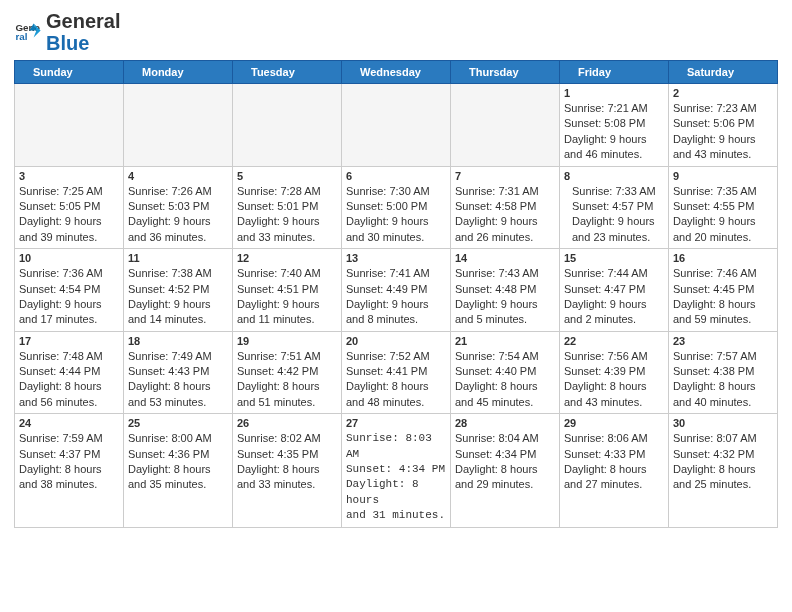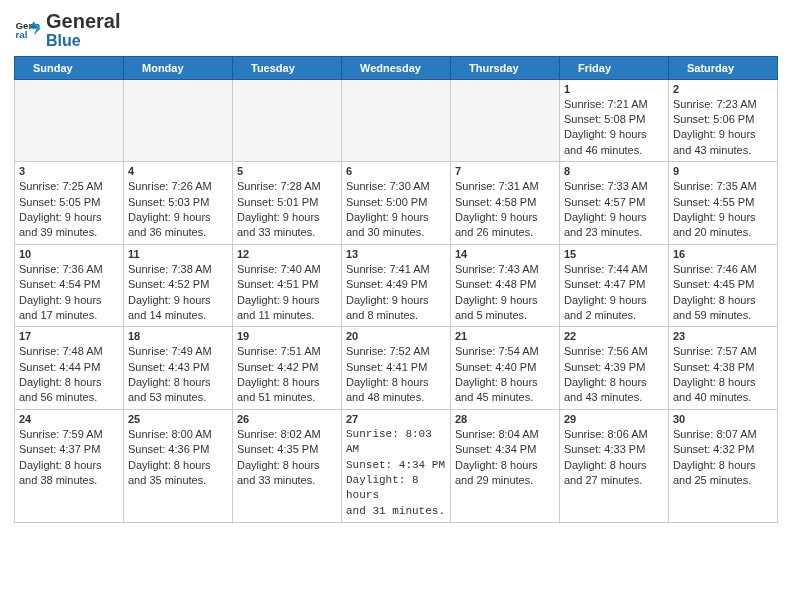--- a/index.html
+++ b/index.html
@@ -92,21 +92,21 @@
   <div class="header-row">
     <div class="logo">
       <svg class="logo-icon" viewBox="0 0 40 40" xmlns="http://www.w3.org/2000/svg">
         <text x="2" y="18" font-size="14" font-weight="bold" fill="#333">Gene</text>
         <text x="2" y="32" font-size="14" font-weight="bold" fill="#1a6baf">ral</text>
         <polygon points="28,8 38,18 28,28 32,18" fill="#1a9ad6"></polygon>
         <polygon points="28,8 32,18 22,18" fill="#0d7ab5"></polygon>
       </svg>
       <div>
         <div style="font-size:20px;font-weight:bold;color:#333;line-height:1.1;">General</div>
-        <div style="font-size:16px;font-weight:bold;color:#1a6baf;line-height:1.1;">Blue</div>
+        <div style="font-size:20px;font-weight:bold;color:#1a6baf;line-height:1.1;">Blue</div>
       </div>
     </div>
     <div class="title-block">
       <div class="month-title"></div>
       <div class="location"></div>
     </div>
   </div>
 
   <table class="calendar">
     <thead>
@@ -173,21 +173,21 @@
           </td>
           <td>
             <span class="day-num">7</span>
             <div class="day-info" style="white-space: pre-line;">Sunrise: 7:31 AM
 Sunset: 4:58 PM
 Daylight: 9 hours
 and 26 minutes.</div>
           </td>
           <td>
             <span class="day-num">8</span>
-            <div class="day-info" style="white-space: pre-line;">Sunrise: 7:33 AM
+            <div class="day-info" style="white-space: pre-line; margin-left: 8px;">Sunrise: 7:33 AM
 Sunset: 4:57 PM
 Daylight: 9 hours
 and 23 minutes.</div>
           </td>
           <td>
             <span class="day-num">9</span>
             <div class="day-info" style="white-space: pre-line;">Sunrise: 7:35 AM
 Sunset: 4:55 PM
 Daylight: 9 hours
 and 20 minutes.</div>

